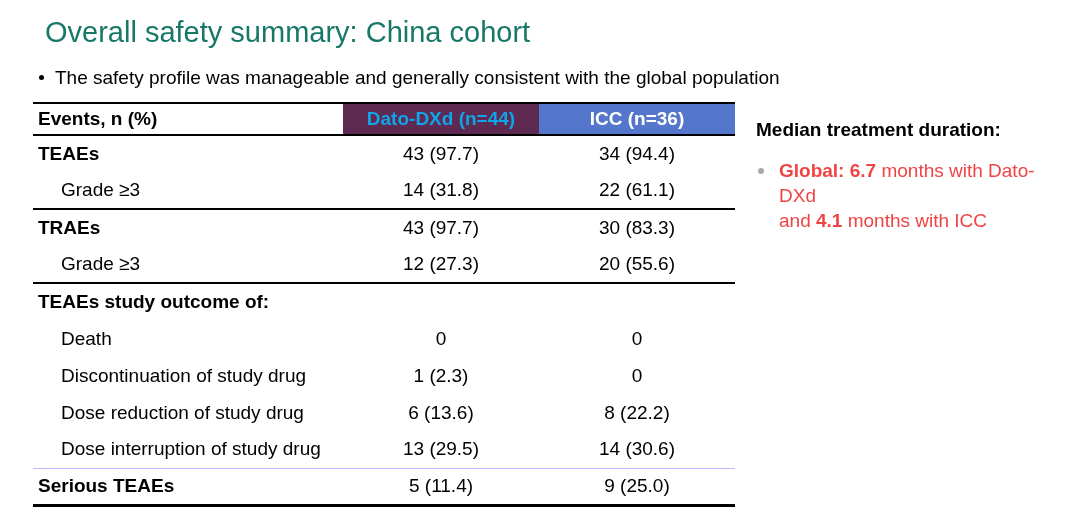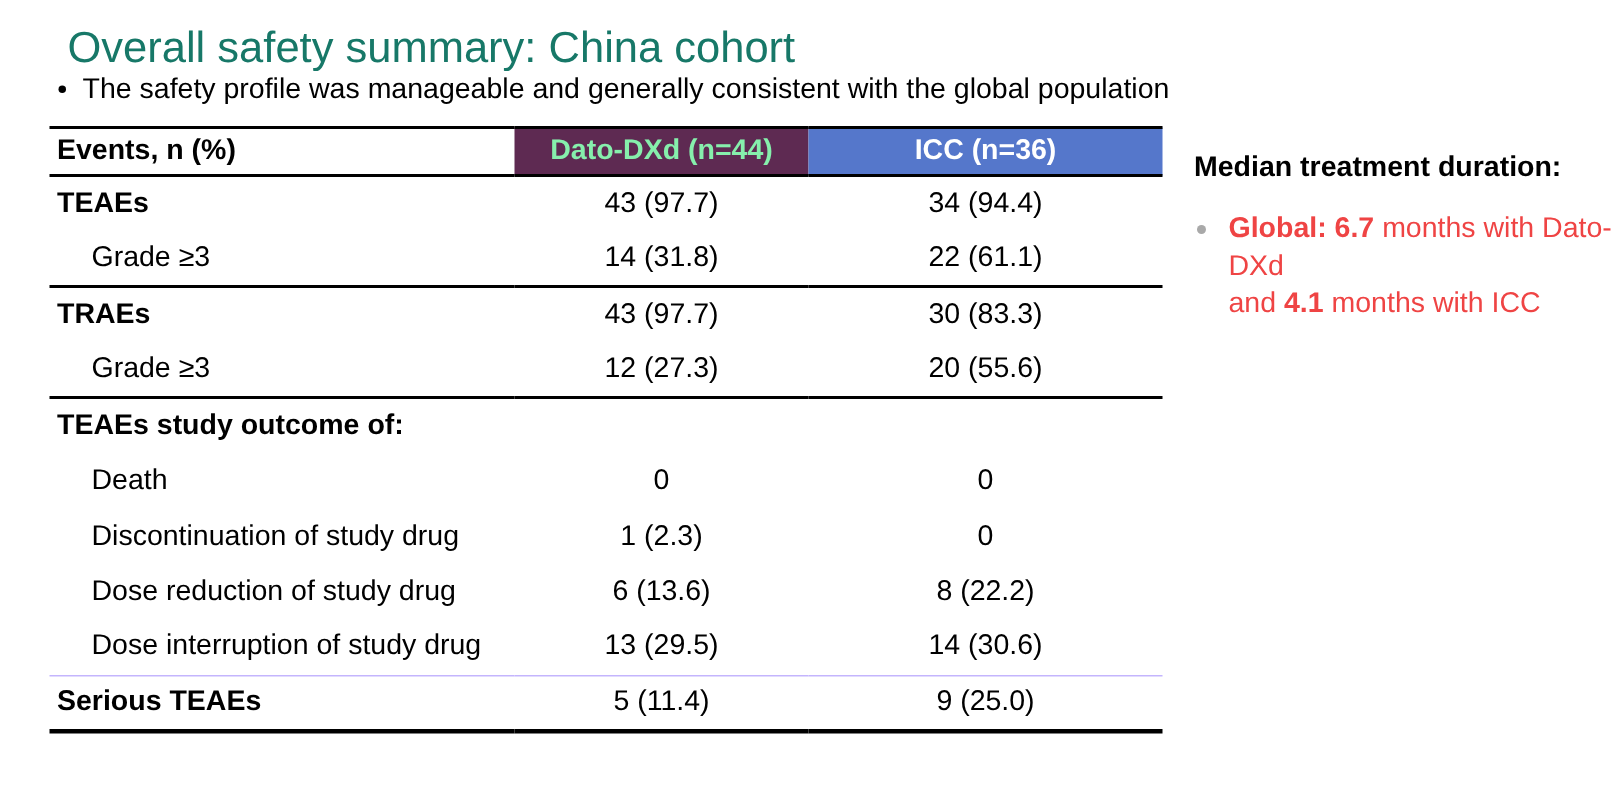--- a/index.html
+++ b/index.html
@@ -19,20 +19,21 @@
     font-weight: 400;
     color: #177868;
     margin: 4px 0 0 12px;
     letter-spacing: 0px;
   }
 
   
   .bullet-line {
     display: flex;
     align-items: flex-start;
+    margin-top: 18px;
     font-size: 19px;
   }
   .bullet-line .dot {
     width: 5px; height: 5px;
     border-radius: 50%;
     background: #000;
     margin: 8px 11px 0 6px;
     flex: none;
   }
 
@@ -48,22 +49,22 @@
     flex: none;
   }
   th, td { font-size: 19px; padding: 0; }
   thead th {
     height: 32px;
     border-bottom: 2px solid #000;
     font-weight: 700;
     vertical-align: middle;
   }
   th.c-events { width: 310px; text-align: left; padding-left: 5px; background: #fff; }
-  th.c-dato   { width: 196px; background: #5E2A52; color: #86efac; text-align: center; }
-  th.c-icc    { width: 236px; background: #5577CB; color: #fff; text-align: center; }
+  th.c-dato   { width: 196px; background: #5E2A52; color: #0ea5e9; text-align: center; }
+  th.c-icc    { width: 196px; background: #5577CB; color: #fff; text-align: center; }
 
   tbody td { height: 37px; vertical-align: middle; }
   td.lbl { padding-left: 5px; margin-left: 40px; }
   tr.indent td.lbl { padding-left: 28px; }
   tr.bold td.lbl { font-weight: 700; }
   td.val { text-align: center; }
   tr.sep td { border-top: 2px solid #000; }
   tr.sep-thick td { border-top: 1px solid #c4b5fd; }
 
   

